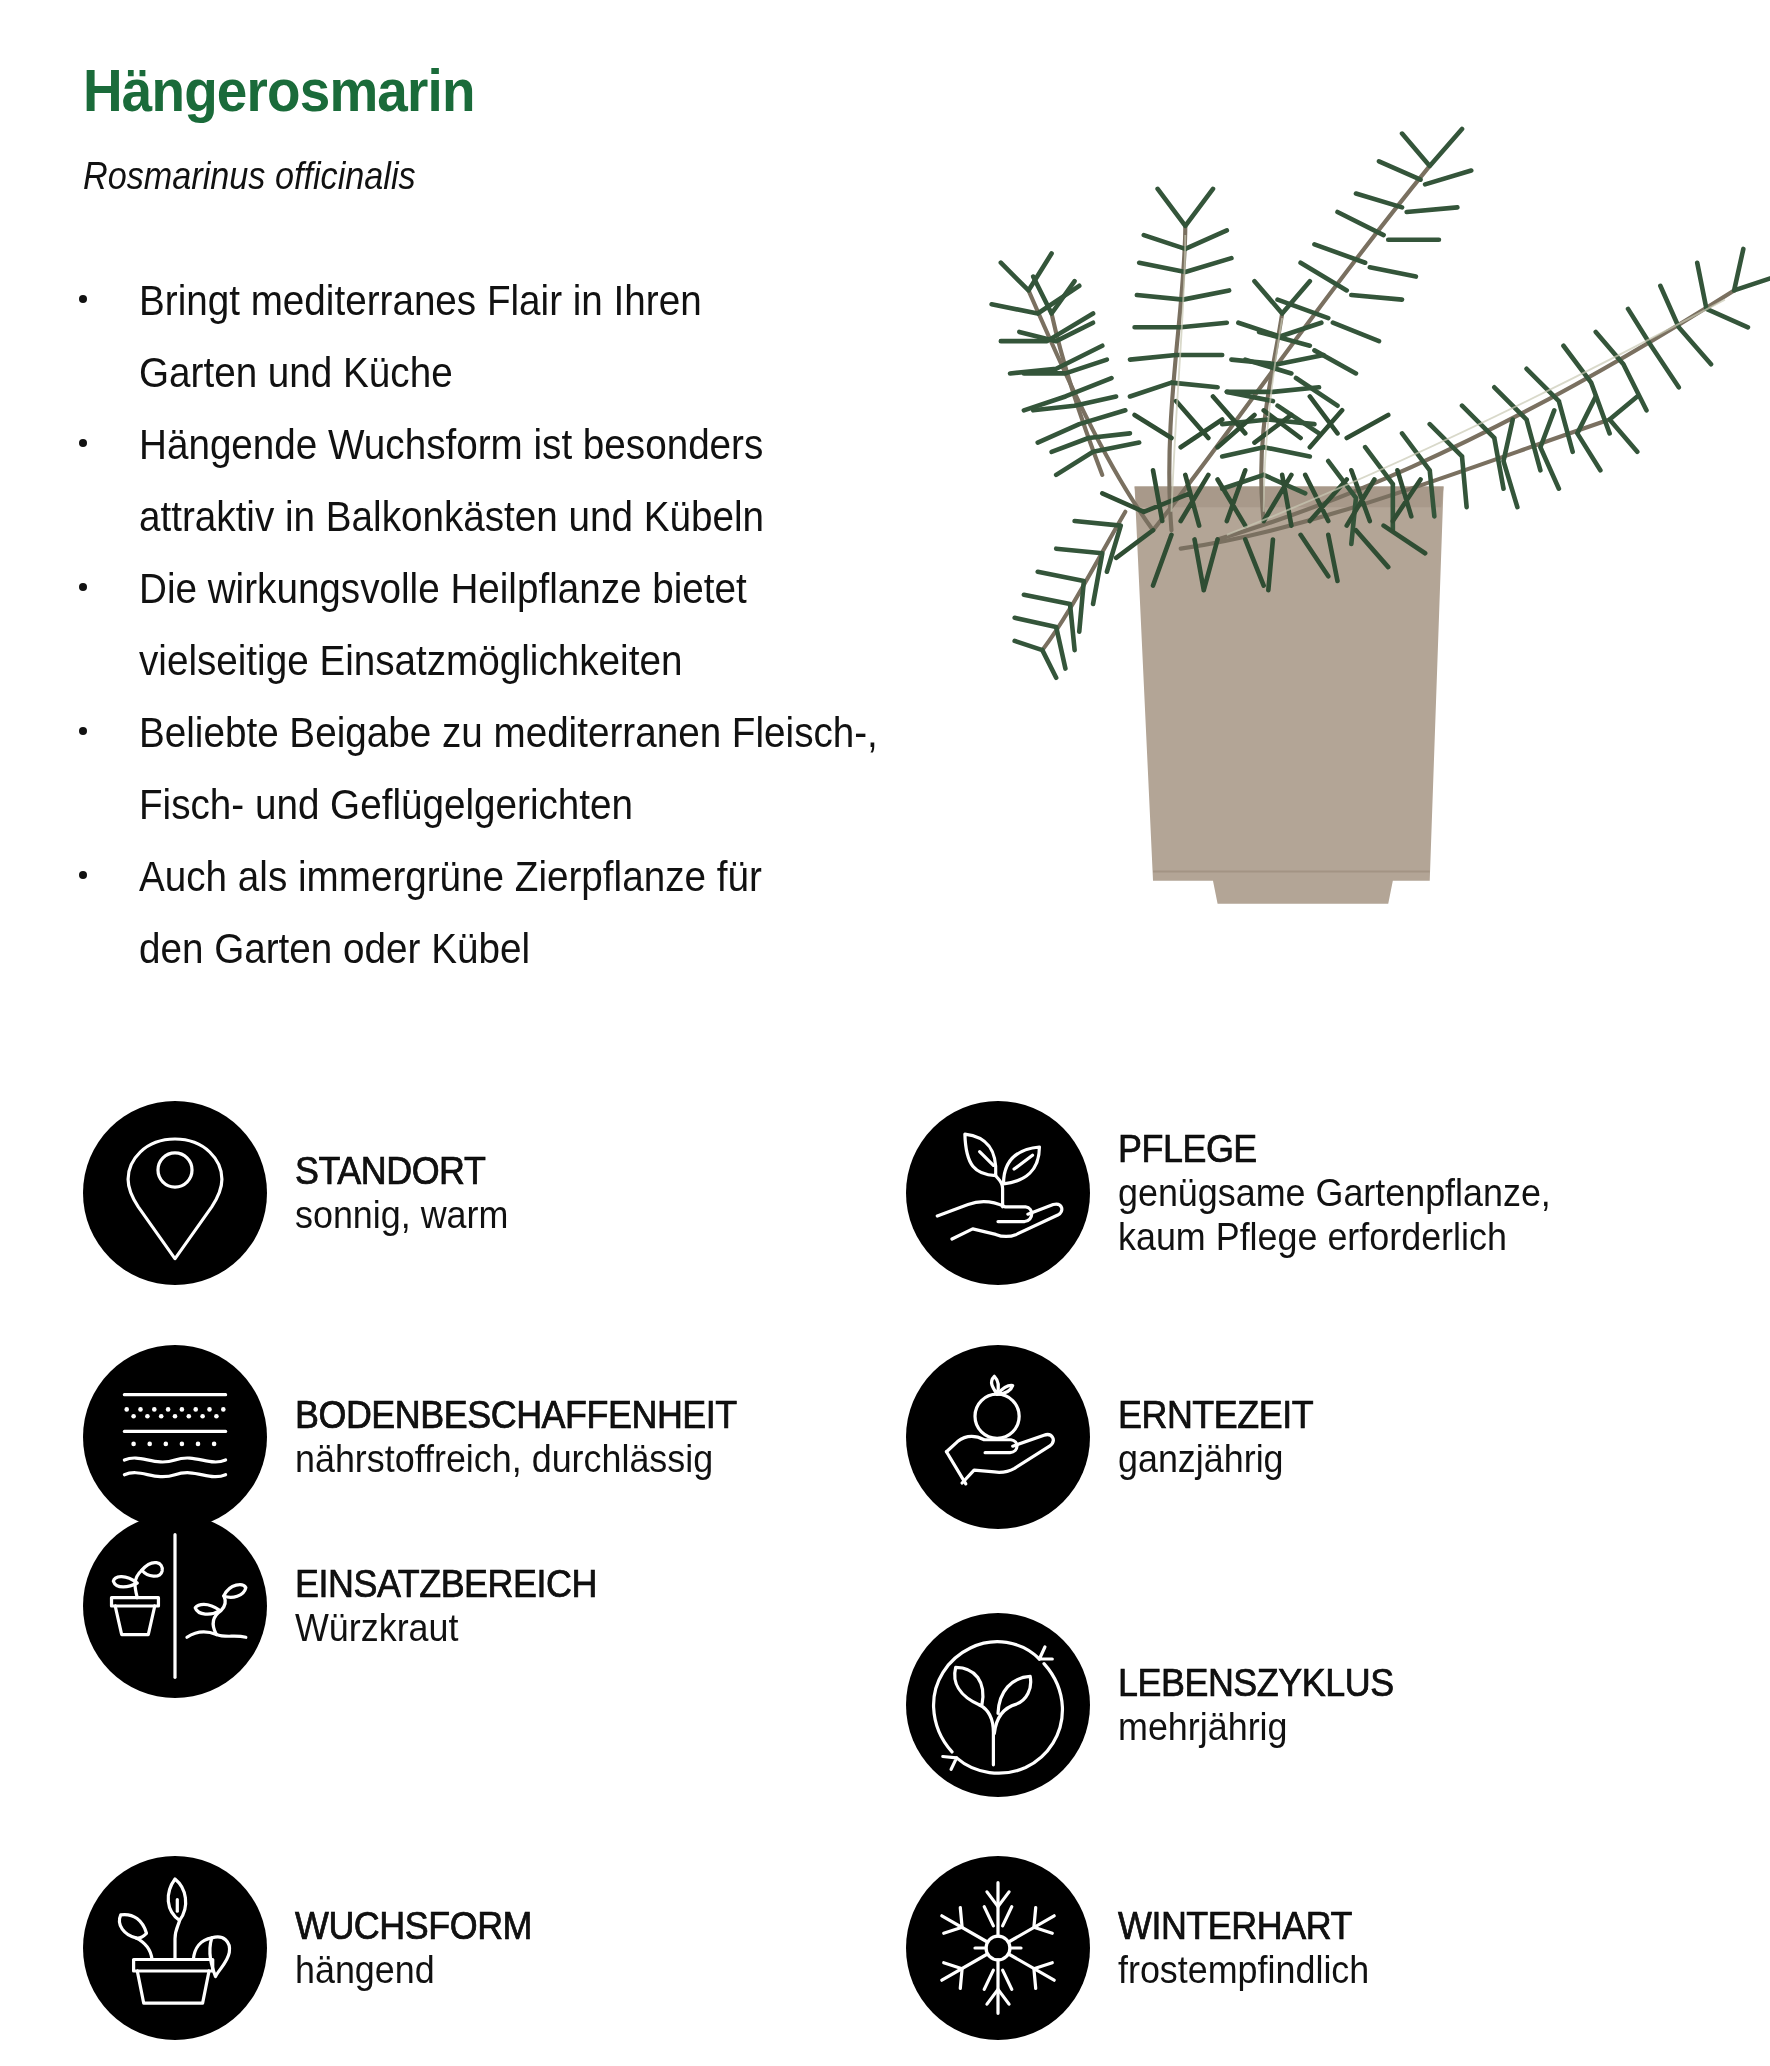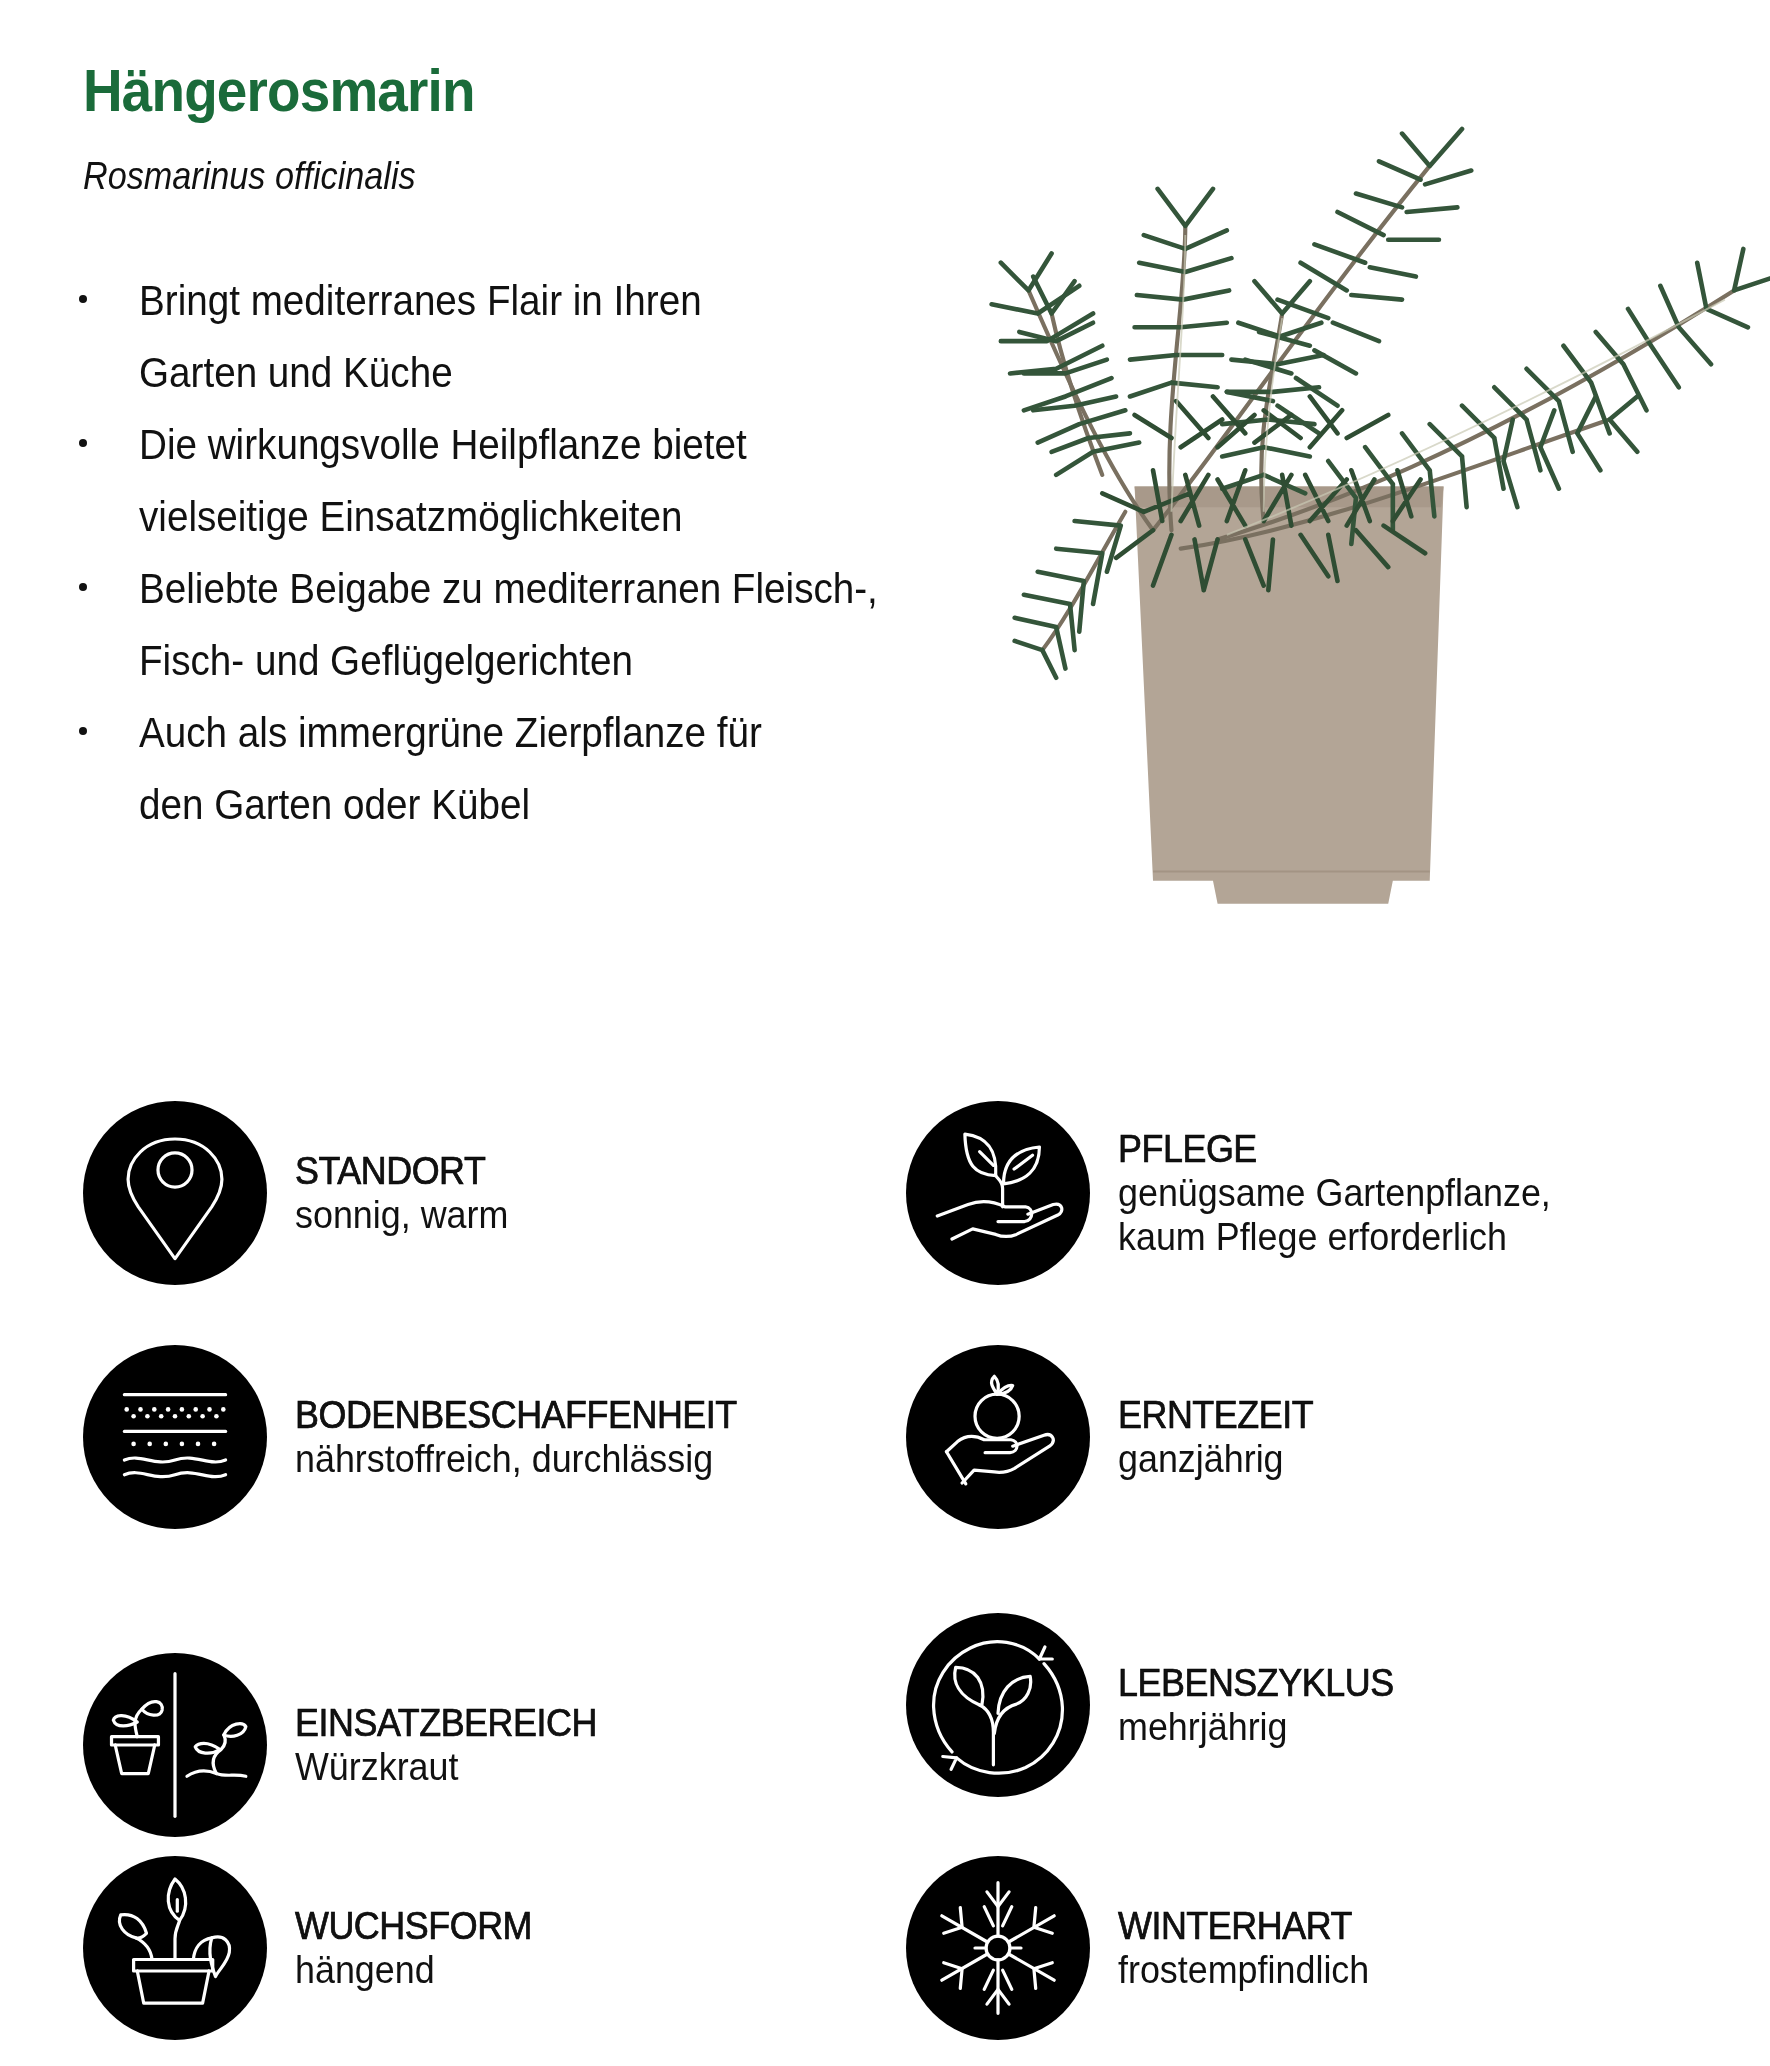--- a/index.html
+++ b/index.html
@@ -39,20 +39,25 @@
 <body>
 
 <div class="abs title">Hängerosmarin</div>
 <div class="abs subtitle">Rosmarinus officinalis</div>
 
 <ul class="abs bullets">
   <li>
     <span class="dot"></span>
     <span class="line">Bringt mediterranes Flair in Ihren</span>
     <span class="line">Garten und Küche</span>
+  </li>
+  <li>
+    <span class="dot"></span>
+    <span class="line">Hängende Wuchsform ist besonders</span>
+    <span class="line">attraktiv in Balkonkästen und Kübeln</span>
   </li>
   <li>
     <span class="dot"></span>
     <span class="line">Die wirkungsvolle Heilpflanze bietet</span>
     <span class="line">vielseitige Einsatzmöglichkeiten</span>
   </li>
   <li>
     <span class="dot"></span>
     <span class="line">Beliebte Beigabe zu mediterranen Fleisch-,</span>
     <span class="line">Fisch- und Geflügelgerichten</span>
@@ -208,21 +213,21 @@
       <path d="M88 232 L130 302"></path>
     </g>
       </svg>
   </div>
   <div class="text">
     <div class="label">ERNTEZEIT</div>
     <div class="value">ganzjährig</div>
   </div>
 </div>
 
-<div class="feature" style="left:83px; top:1653px;">
+<div class="feature" style="left:83px; top:1514px;">
   <div class="circle">
     <svg viewBox="0 0 400 400">
         <g class="ico">
       <path d="M200 45 L200 355"></path>
       <path d="M62 182 L164 182 L164 200 L62 200 Z"></path>
       <path d="M70 200 L84 262 L142 262 L156 200"></path>
       <path d="M118 182 C 112 160 108 140 128 122"></path>
       <path d="M128 122 C 150 96 176 104 172 124 C 168 140 140 138 128 122 Z"></path>
       <path d="M118 150 C 90 128 68 136 66 146 C 72 164 100 160 118 150 Z"></path>
       <path d="M226 268 C 250 252 275 256 290 262 C 310 270 330 262 354 268"></path>

